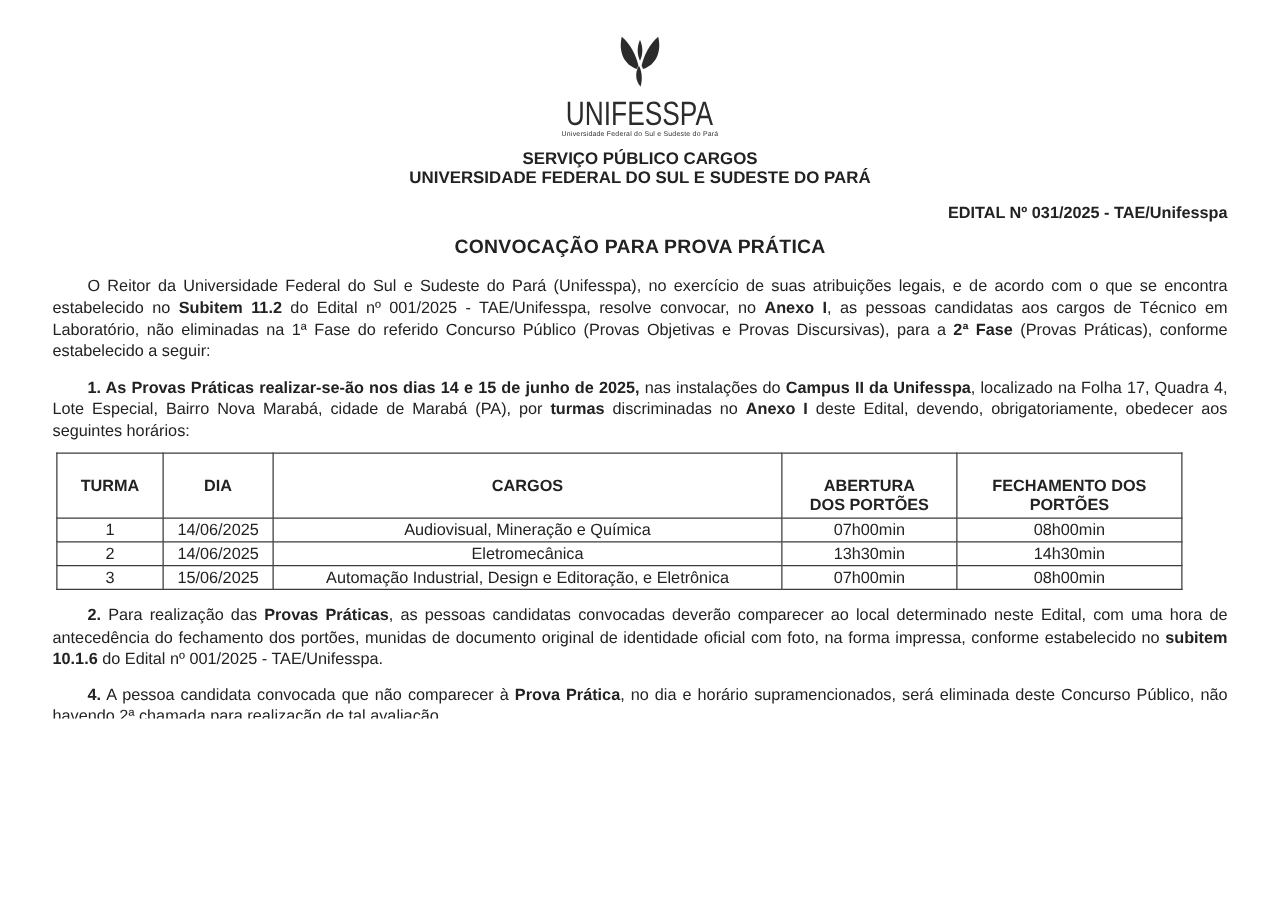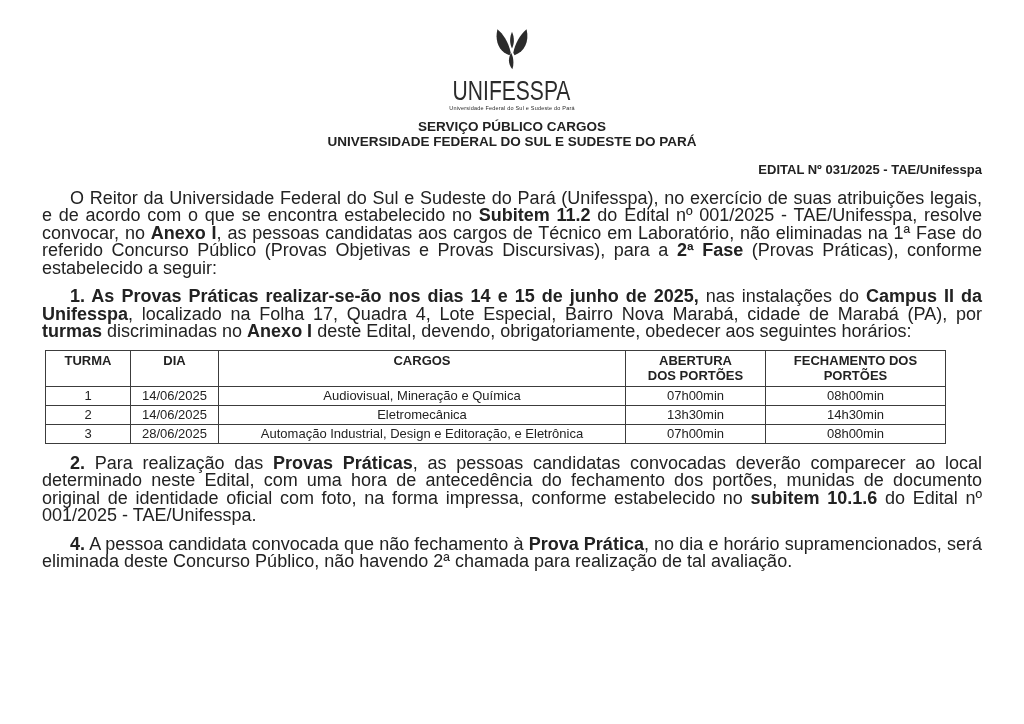--- a/index.html
+++ b/index.html
@@ -11,27 +11,27 @@
   
   .logo-block{text-align:center;padding-top:26px;line-height:1;}
   .logo-flame{display:block;margin:0 auto;}
   .logo-word{display:inline-block;transform:scaleX(0.78);transform-origin:center;
     font-size:27px;font-weight:400;letter-spacing:0px;color:#2b2b2b;margin-top:2px;}
   .logo-tagline{font-size:5.5px;color:#2b2b2b;margin-top:1px;letter-spacing:0.2px;}
   .org-lines{text-align:center;font-weight:bold;font-size:13.5px;line-height:15.5px;margin-top:7px;}
   .edital-line{text-align:right;font-weight:bold;font-size:13px;margin-top:12px;}
   .doc-title{text-align:center;font-weight:bold;font-size:15.5px;margin-top:12px;letter-spacing:0.2px;}
   
-  .para{font-size:18px;line-height:17.5px;text-align:justify;text-indent:28px;margin:11px 0 0 0;}
+  .para{font-size:13px;line-height:17.5px;text-align:justify;text-indent:28px;margin:11px 0 0 0;}
   .para:first-of-type{margin-top:13px;}
   .b{font-weight:bold;}
   
   table.sched{border-collapse:collapse;margin:9px 0 0 3px;table-layout:fixed;width:900px;}
   table.sched th,table.sched td{border:1.5px solid #3c3c3c;font-size:13px;padding:1px 4px;text-align:center;overflow:hidden;}
-  table.sched th{font-weight:bold;vertical-align:top;white-space:pre-line;line-height:15px;padding-top:2px;padding-bottom:3px;}
+  table.sched th{font-weight:bold;vertical-align:top;white-space:pre-line;line-height:15px;padding-top:18px;padding-bottom:3px;}
   table.sched td{line-height:16px;}
   col.c0{width:85px;}col.c1{width:88px;}col.c2{width:407px;}col.c3{width:140px;}col.c4{width:180px;}
   
   .dateline{text-align:left;font-size:13px;margin-top:21px;}
   .signature{text-align:left;font-size:13px;line-height:16.5px;margin-top:12px;}
   .realizacao{position:absolute;right:60px;top:655px;display:flex;align-items:flex-end;}
   .realizacao-label{font-style:italic;font-size:11px;color:#3d3d3d;margin-right:7px;}
   .fadesp-circle{flex:0 0 auto;}
   .fadesp-words{position:relative;margin-left:2px;line-height:1;}
   .fadesp-top{position:absolute;top:-6px;right:0;font-size:7px;font-weight:bold;color:#d93a30;letter-spacing:1.5px;}
@@ -59,20 +59,21 @@
       <div class="logo-tagline">Universidade Federal do Sul e Sudeste do Pará</div>
     </div>
 
     <div class="org-lines">
       <div>SERVIÇO PÚBLICO CARGOS</div>
       <div>UNIVERSIDADE FEDERAL DO SUL E SUDESTE DO PARÁ</div>
     </div>
 
     <div class="edital-line">EDITAL Nº 031/2025 - TAE/Unifesspa</div>
 
+    <div class="doc-title">CONVOCAÇÃO PARA PROVA PRÁTICA</div>
 
     <p class="para"><span>O Reitor da Universidade Federal do Sul e Sudeste do Pará (Unifesspa), no exercício de suas atribuições legais, e de acordo com o que se encontra estabelecido no </span><span class="b">Subitem 11.2</span><span> do Edital nº 001/2025 - TAE/Unifesspa, resolve convocar, no </span><span class="b">Anexo I</span><span>, as pessoas candidatas aos cargos de Técnico em Laboratório, não eliminadas na 1ª Fase do referido Concurso Público (Provas Objetivas e Provas Discursivas), para a </span><span class="b">2ª Fase</span><span> (Provas Práticas), conforme estabelecido a seguir:</span></p>
 
     <p class="para"><span class="b">1. As Provas Práticas realizar-se-ão nos dias 14 e 15 de junho de 2025,</span><span> nas instalações do </span><span class="b">Campus II da Unifesspa</span><span>, localizado na Folha 17, Quadra 4, Lote Especial, Bairro Nova Marabá, cidade de Marabá (PA), por </span><span class="b">turmas</span><span> discriminadas no </span><span class="b">Anexo I</span><span> deste Edital, devendo, obrigatoriamente, obedecer aos seguintes horários:</span></p>
 
     <table class="sched">
       <colgroup>
         <col class="c0">
           <col class="c1">
           <col class="c2">
@@ -100,32 +101,32 @@
           </tr>
           <tr>
             <td>2</td>
             <td>14/06/2025</td>
             <td>Eletromecânica</td>
             <td>13h30min</td>
             <td>14h30min</td>
           </tr>
           <tr>
             <td>3</td>
-            <td>28/06/2025</td>
+            <td>15/06/2025</td>
             <td>Automação Industrial, Design e Editoração, e Eletrônica</td>
             <td>07h00min</td>
             <td>08h00min</td>
           </tr>
         </tbody>
     </table>
 
     <p class="para"><span class="b">2.</span><span> Para realização das </span><span class="b">Provas Práticas</span><span>, as pessoas candidatas convocadas deverão comparecer ao local determinado neste Edital, com uma hora de antecedência do fechamento dos portões, munidas de documento original de identidade oficial com foto, na forma impressa, conforme estabelecido no </span><span class="b">subitem 10.1.6</span><span> do Edital nº 001/2025 - TAE/Unifesspa.</span></p>
 
 
-    <p class="para"><span class="b">4.</span><span> A pessoa candidata convocada que não fechamento à </span><span class="b">Prova Prática</span><span>, no dia e horário supramencionados, será eliminada deste Concurso Público, não havendo 2ª chamada para realização de tal avaliação.</span></p>
+    <p class="para"><span class="b">4.</span><span> A pessoa candidata convocada que não comparecer à </span><span class="b">Prova Prática</span><span>, no dia e horário supramencionados, será eliminada deste Concurso Público, não havendo 2ª chamada para realização de tal avaliação.</span></p>
 
     <div class="dateline">Marabá (PA), 04 de Junho de 2025</div>
 
     <div class="signature">
       <div>Francisco Ribeiro da Costa</div>
     </div>
 
   </div>
 
   <div class="realizacao">

